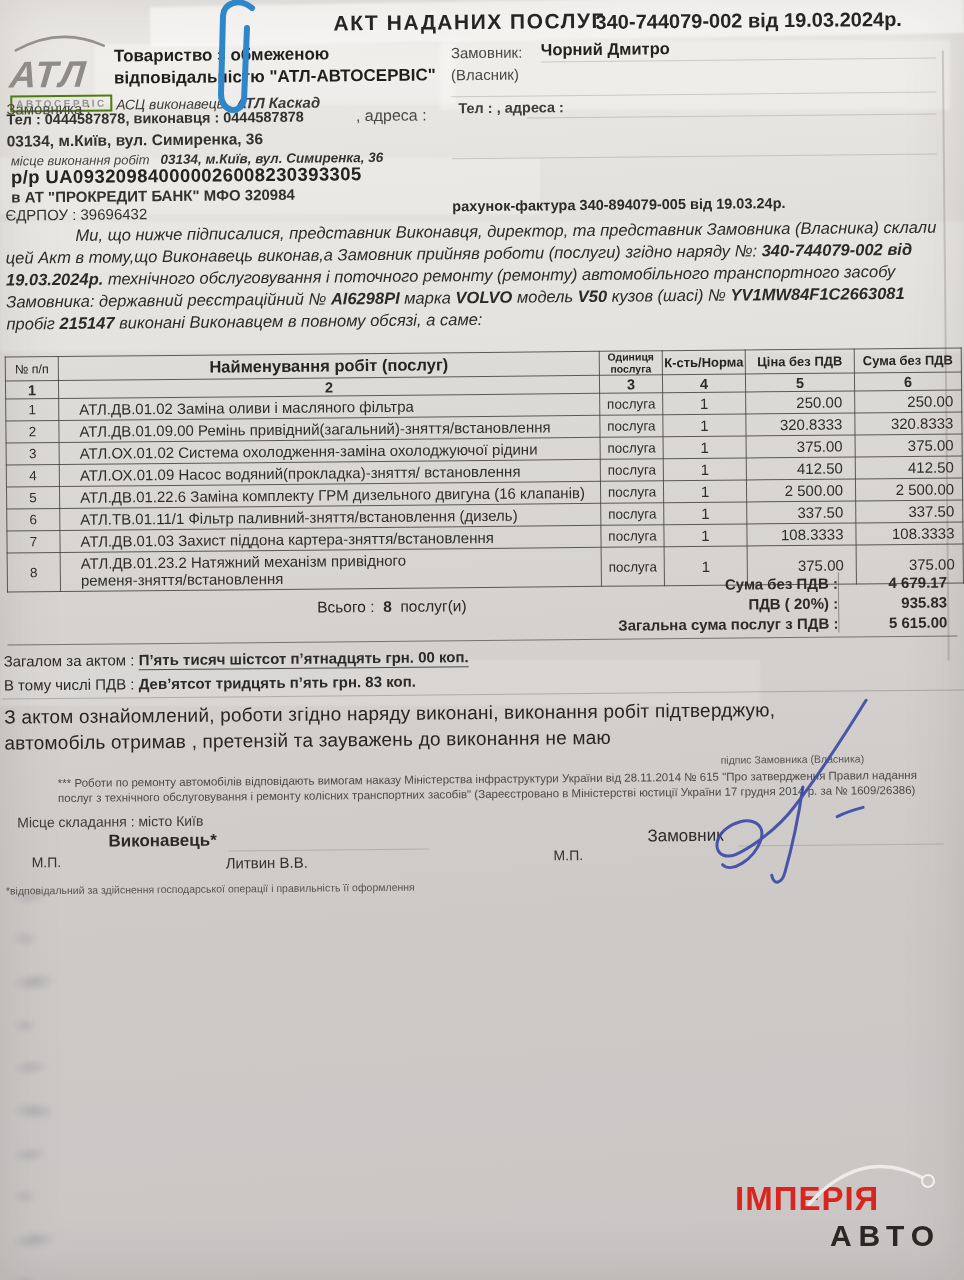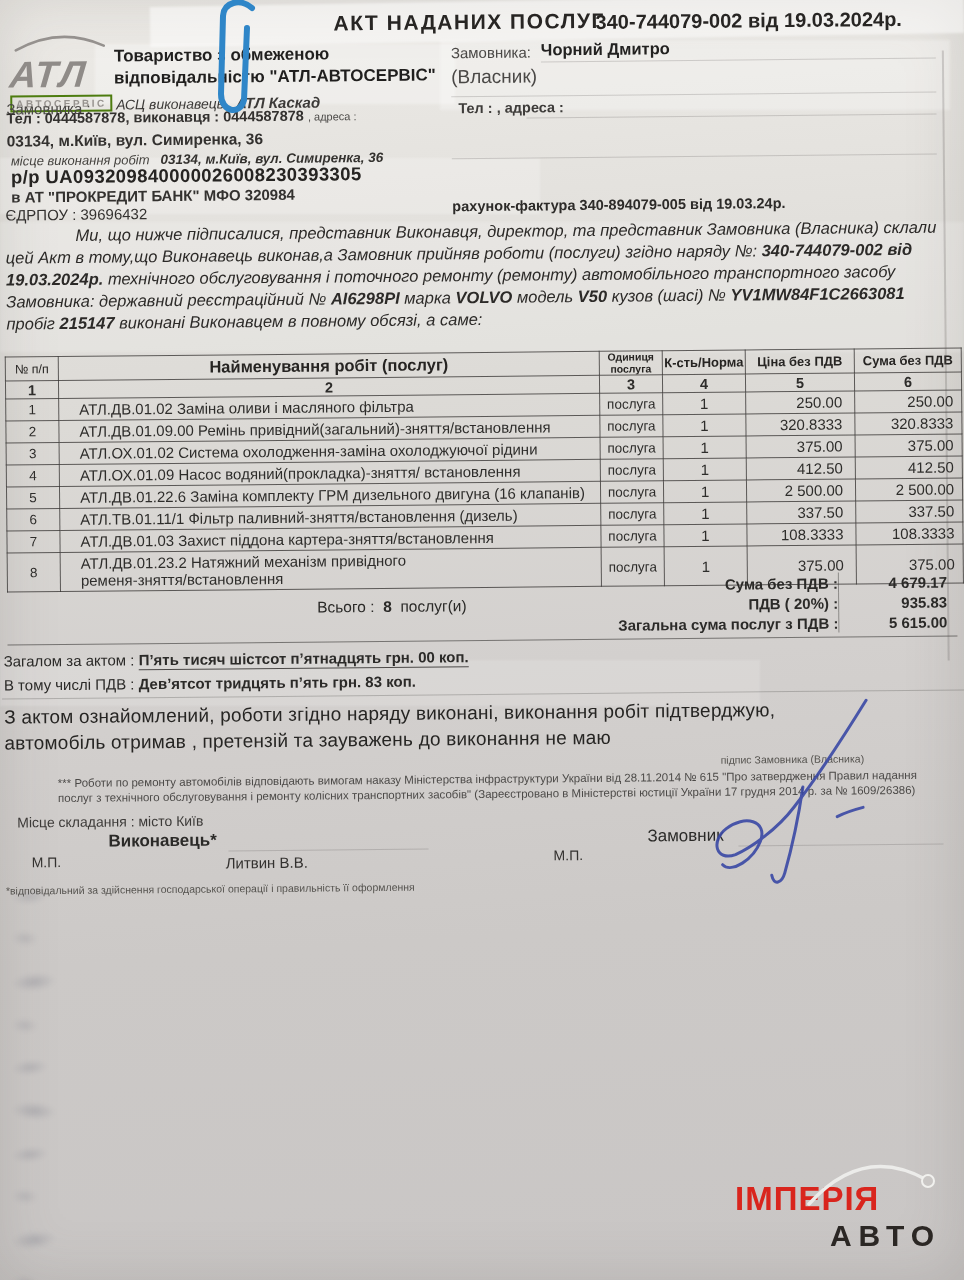--- a/index.html
+++ b/index.html
@@ -106,34 +106,34 @@
   <div class="abs company" style="left:118px;top:42px;width:330px;">
     <div>Товариство з обмеженою</div>
     <div>відповідальністю "АТЛ-АВТОСЕРВІС"</div>
   </div>
   <div class="abs it" style="left:120px;top:92px;font-size:14px;color:#3c3a38;">
     <span>АСЦ виконавець</span>&nbsp;&nbsp;
     <span class="b" style="font-size:15px;">АТЛ Каскад</span>
   </div>
   <div class="abs" style="left:10px;top:106px;font-size:14.5px;font-weight:600;">
     <span>Тел : 0444587878, виконавця : 0444587878</span>
-    <span style="font-weight:400;font-size:11px;color:#4a4846;">, адреса :</span>
+    <span style="font-weight:400;font-size:16px;color:#4a4846;margin-left:48px;">, адреса :</span>
   </div>
   <div class="abs" style="left:10px;top:128px;font-size:15.5px;font-weight:600;">03134, м.Київ, вул. Симиренка, 36</div>
   <div class="abs it" style="left:14px;top:149px;font-size:13px;color:#45433f;">
     <span>місце виконання робіт</span>&nbsp;&nbsp;
     <span class="b" style="font-size:13.5px;color:#34322f;">03134, м.Київ, вул. Симиренка, 36</span>
   </div>
   <div class="abs b" style="left:14px;top:162px;font-size:18.5px;letter-spacing:.4px;color:#262422;">р/р  UA093209840000026008230393305</div>
   <div class="abs" style="left:14px;top:184px;font-size:15px;font-weight:600;">в  АТ "ПРОКРЕДИТ БАНК"  МФО 320984</div>
   <div class="abs" style="left:8px;top:202px;font-size:15px;">ЄДРПОУ : 39696432</div>
 
-  <div class="abs small-lbl" style="left:455px;top:44px;font-size:15px;">Замовника:</div>
+  <div class="abs small-lbl" style="left:455px;top:44px;font-size:15px;">Замовник:</div>
   <div class="abs b" style="left:545px;top:41px;font-size:16.5px;color:#222120;">Чорний Дмитро</div>
-  <div class="abs small-lbl" style="left:455px;top:66px;font-size:19px;">(Власник)</div>
+  <div class="abs small-lbl" style="left:455px;top:66px;font-size:15px;">(Власник)</div>
   <div class="abs" style="left:462px;top:100px;font-size:14.5px;font-weight:600;color:#3e3c3a;">Тел :  , адреса :</div>
   <div class="line" style="left:545px;top:62px;width:395px;"></div>
   <div class="line" style="left:455px;top:96px;width:485px;"></div>
   <div class="line" style="left:530px;top:118px;width:410px;"></div>
   <div class="line" style="left:455px;top:158px;width:485px;"></div>
   <div class="abs" style="left:455px;top:198px;font-size:14.5px;font-weight:600;color:#2d2b29;">рахунок-фактура  340-894079-005  від  19.03.24р.</div>
 
   <div class="abs it" style="left:8px;top:220px;width:948px;font-size:16.5px;line-height:22px;text-indent:70px;color:#2c2a28;">
     <span>Ми, що нижче підписалися, представник Виконавця, директор, та представник Замовника (Власника) склали цей Акт в тому,що Виконавець виконав,а Замовник прийняв роботи (послуги) згідно наряду №:  </span><span class="b">340-744079-002 від 19.03.2024р.</span><span>   технічного обслуговування і поточного ремонту (ремонту) автомобільного транспортного засобу Замовника: державний реєстраційний № </span><span class="b">АІ6298РІ</span><span> марка </span><span class="b">VOLVO</span><span> модель </span><span class="b">V50</span><span>  кузов (шасі) № </span><span class="b">YV1MW84F1C2663081</span><span> пробіг </span><span class="b">215147</span><span>  виконані Виконавцем в повному обсязі, а саме:</span>
   </div>

